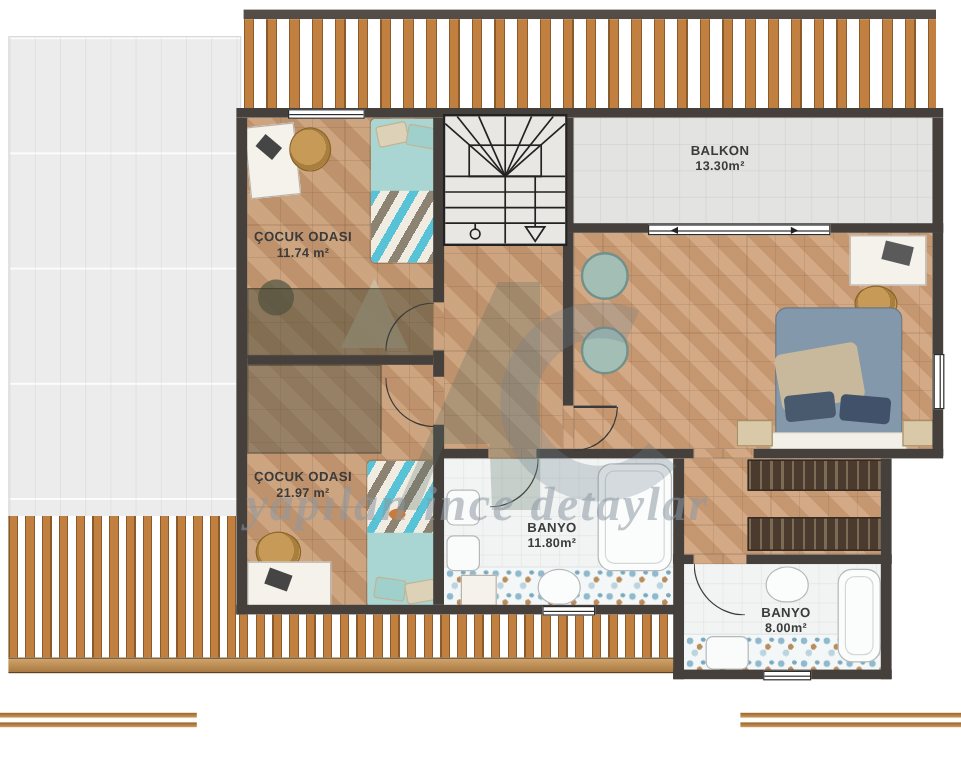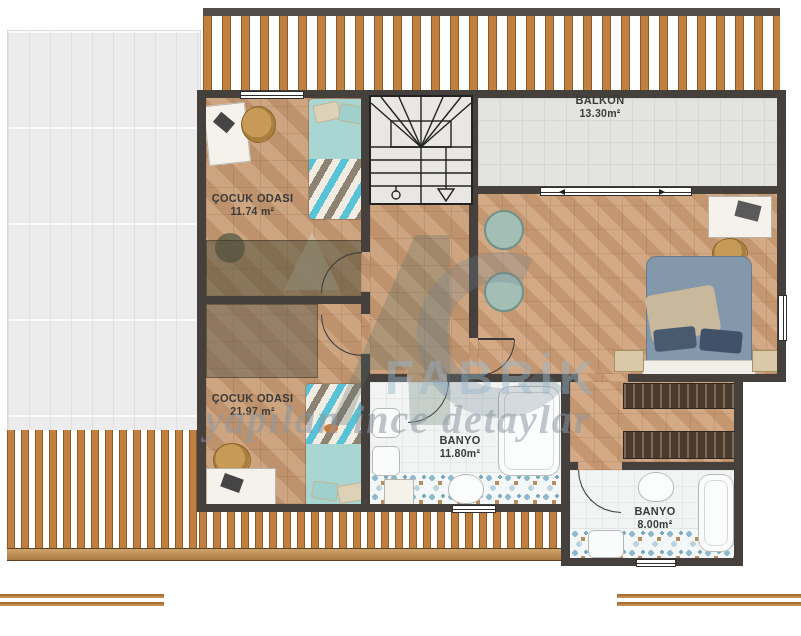--- a/index.html
+++ b/index.html
@@ -226,21 +226,21 @@
         <line x1="77" y1="52" x2="77" y2="94"></line>
       </g>
       <polygon points="69,94 85,94 77,106" fill="#e9e7e3" stroke="#222" stroke-width="1.4"></polygon>
     </svg>
   </div>
 
   <div class="rlabel" style="left:190px;top:192px;width:125px;">
     <div>ÇOCUK ODASI</div>
     <div class="area">11.74 m²</div>
   </div>
-  <div class="rlabel" style="left:540px;top:94px;width:120px;">
+  <div class="rlabel" style="left:540px;top:120px;width:120px;">
     <div>BALKON</div>
     <div class="area">13.30m²</div>
   </div>
   <div class="rlabel" style="left:190px;top:392px;width:125px;">
     <div>ÇOCUK ODASI</div>
     <div class="area">21.97 m²</div>
   </div>
   <div class="rlabel" style="left:410px;top:434px;width:100px;">
     <div>BANYO</div>
     <div class="area">11.80m²</div>
@@ -249,21 +249,20 @@
     <div>BANYO</div>
     <div class="area">8.00m²</div>
   </div>
 
   <div class="abs wm" style="left:300px;top:220px;width:280px;height:220px;">
     <svg width="280" height="220" viewBox="0 0 280 220">
       <polygon points="30,205 115,15 150,15 150,205 110,205 108,150 70,150 48,205" fill="rgba(90,110,100,0.28)"></polygon>
       <circle cx="200" cy="115" r="68" fill="none" stroke="rgba(110,128,142,0.28)" stroke-width="30" stroke-dasharray="300 130" transform="rotate(40 200 115)"></circle>
     </svg>
   </div>
-  <div class="abs wm wm-brand-r" style="left:385px;top:350px;">FABRİK</div>
   <div class="abs wm wm-slogan" style="left:205px;top:396px;font-weight:bold;">yapılan ince detaylar</div>
 
   <div class="abs dline" style="left:0;top:594px;width:164px;height:4px;"></div>
   <div class="abs dline" style="left:0;top:602px;width:164px;height:4px;"></div>
   <div class="abs dline" style="left:617px;top:594px;width:184px;height:4px;"></div>
   <div class="abs dline" style="left:617px;top:602px;width:184px;height:4px;"></div>
 
 </div>
 
 </body></html>

